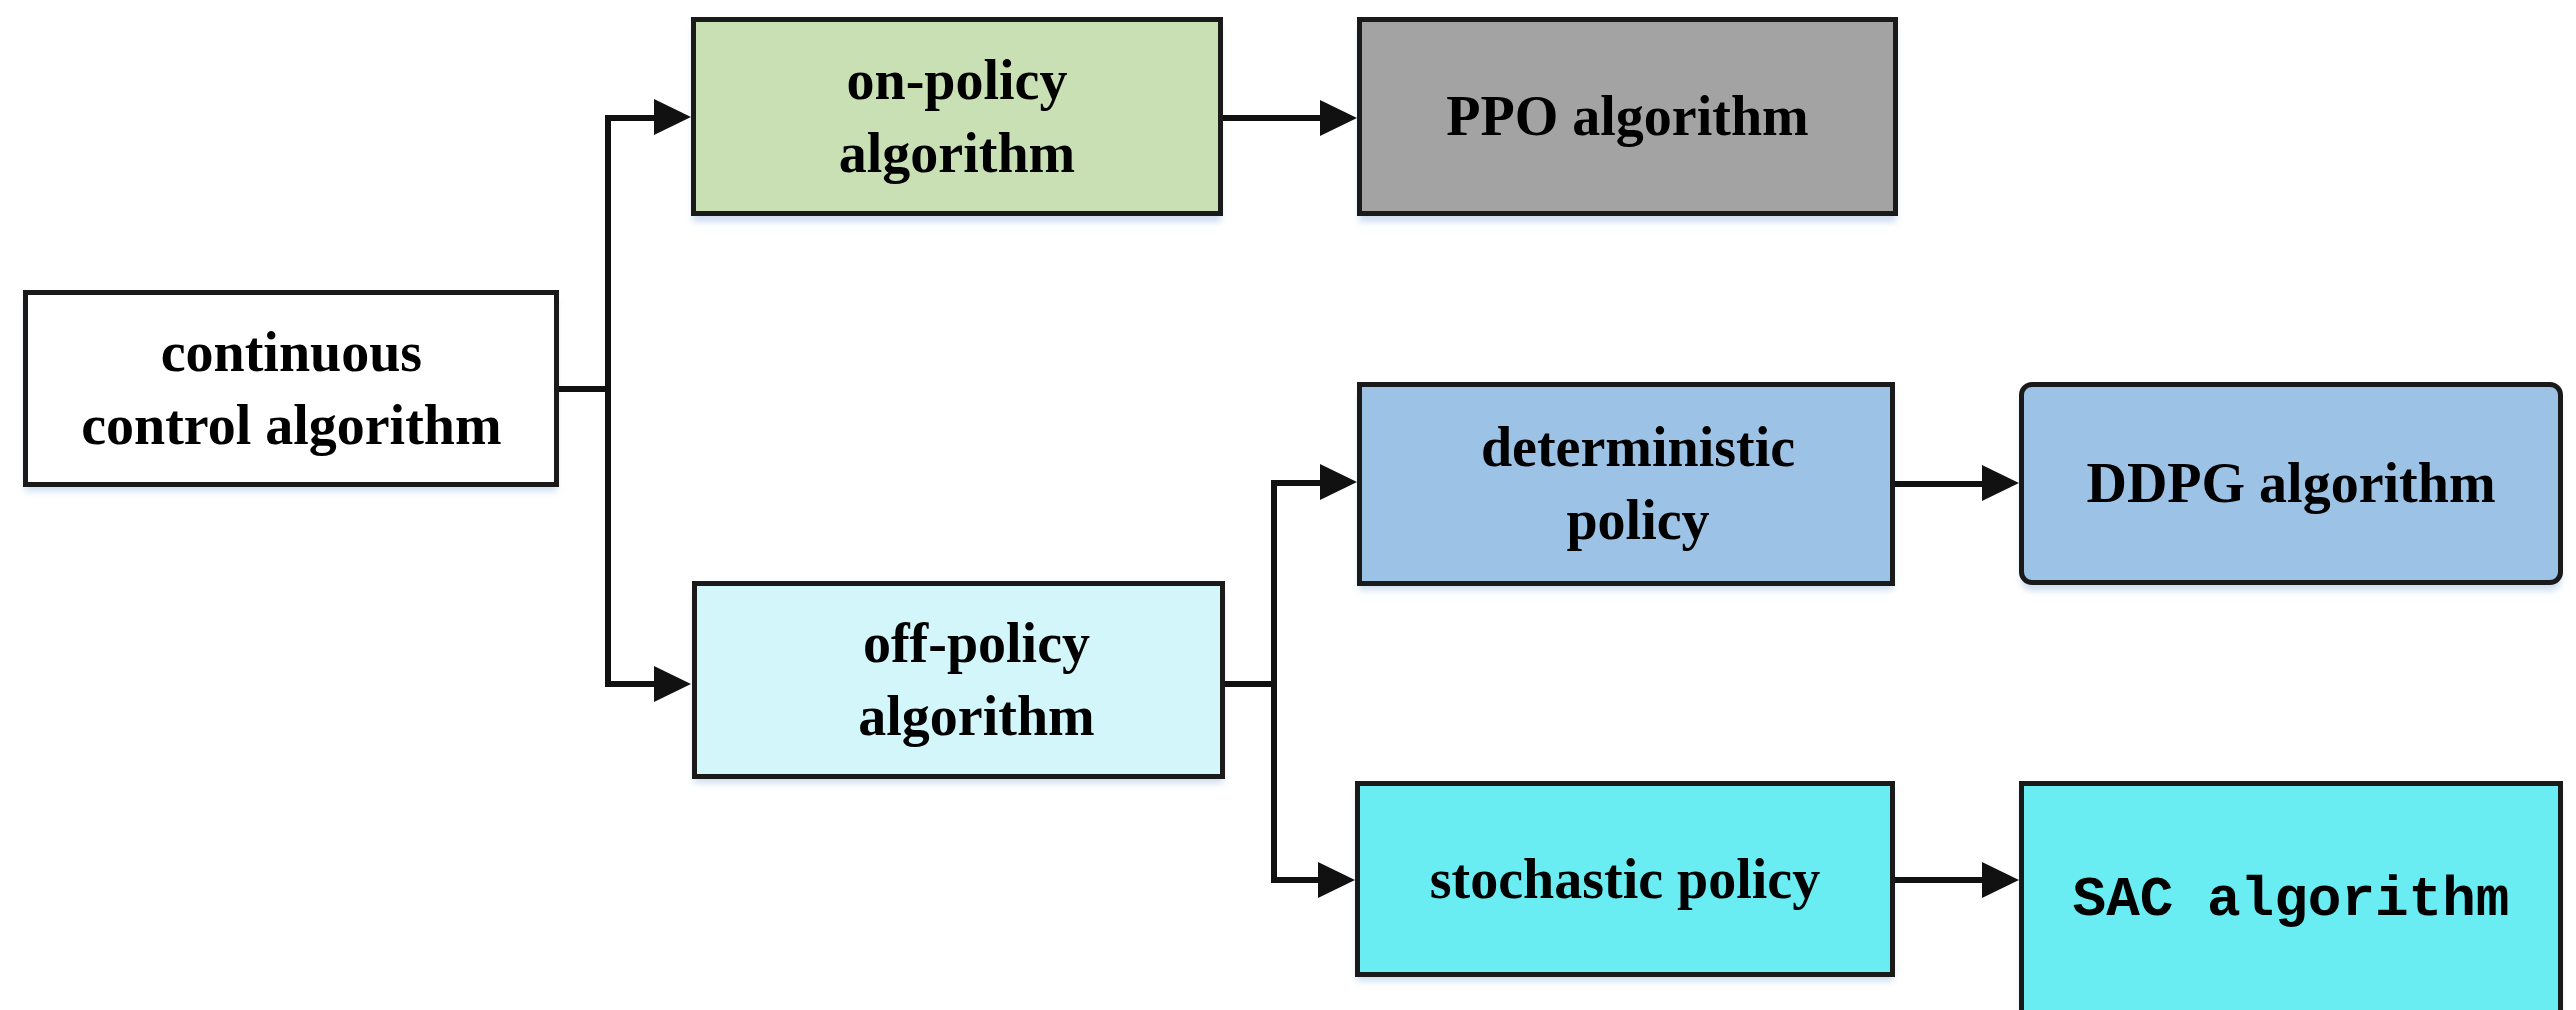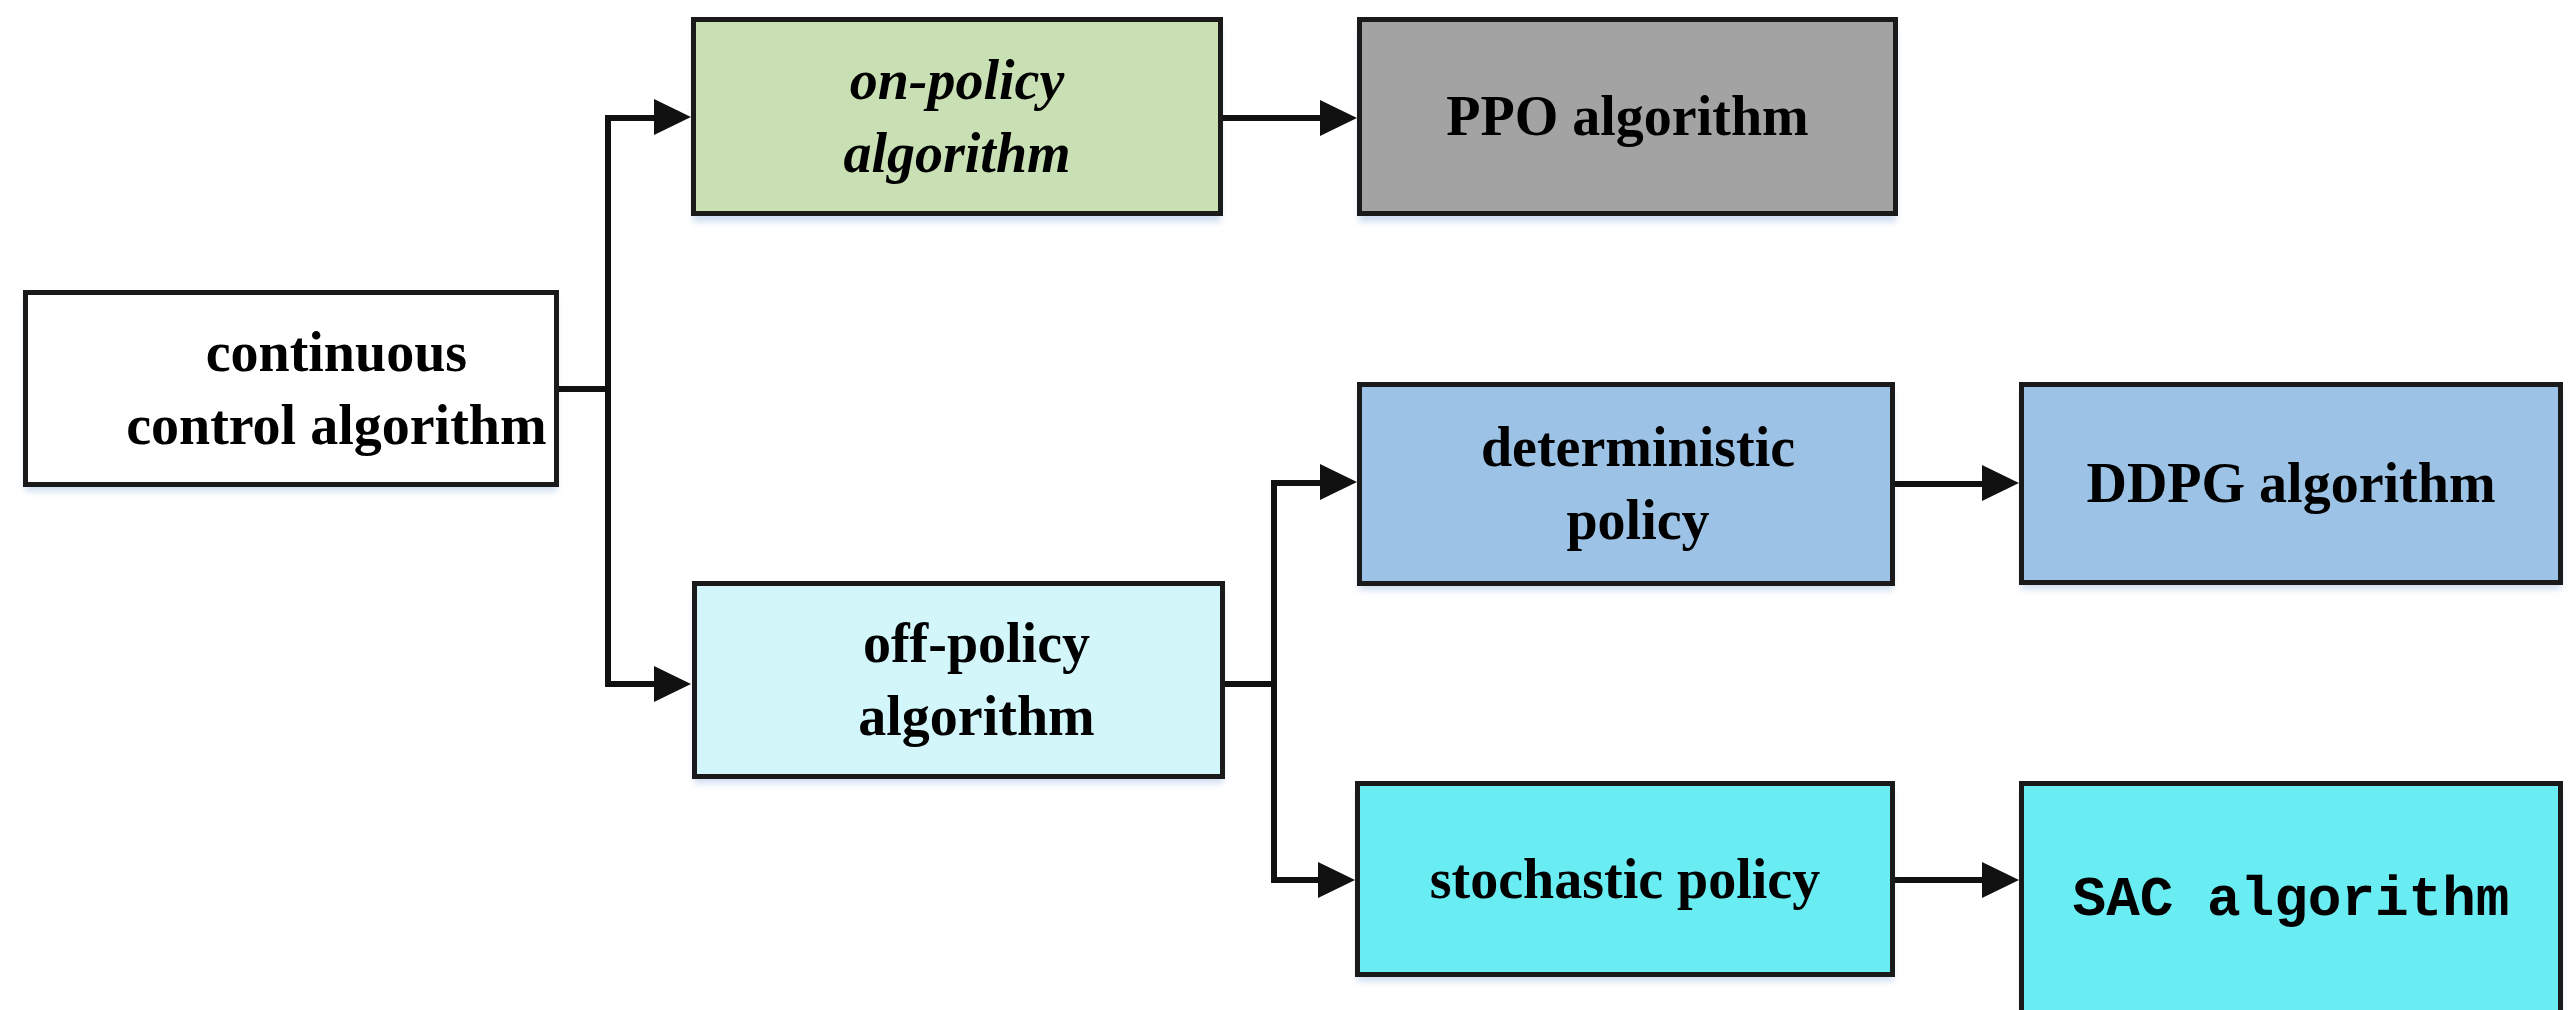--- a/index.html
+++ b/index.html
@@ -28,26 +28,26 @@
   }
   .node .label {
     white-space: pre-line;
     font-weight: bold;
     font-size: 56px;
     line-height: 1.3;
     color: #000000;
     padding: 0 7.8px;
   }
   
-  .n-root          { left: 23.4px;   top: 290px;  width: 536px; height: 197px; justify-content: flex-end; }
-  .n-onpolicy      { left: 691px;  top: 17px;   width: 532px; height: 199px; font-style: italic; }
+  .n-root          { left: 23.4px;   top: 290px;  width: 536px; height: 197px; }
+  .n-onpolicy      { left: 691px;  top: 17px;   width: 532px; height: 199px; }
   .n-ppo           { left: 1357px; top: 17px;   width: 541px; height: 199px; }
   .n-offpolicy     { left: 692px;  top: 581px;  width: 533px; height: 198px; }
   .n-deterministic { left: 1357px; top: 382px;  width: 538px; height: 204px; }
-  .n-ddpg          { left: 2019px; top: 382px;  width: 544px; height: 203px; }
+  .n-ddpg          { left: 2019px; top: 382px;  width: 544px; height: 203px; border-radius: 13px; }
   .n-stochastic    { left: 1355px; top: 781px; width: 540px; height: 196px; }
   .n-sac           { left: 2019px; top: 781px; width: 544px; height: 238px; font-family: Liberation Mono, monospace; }
 
   .line {
     position: absolute;
     background: #111111;
   }
   .arrowhead {
     position: absolute;
     width: 0;

